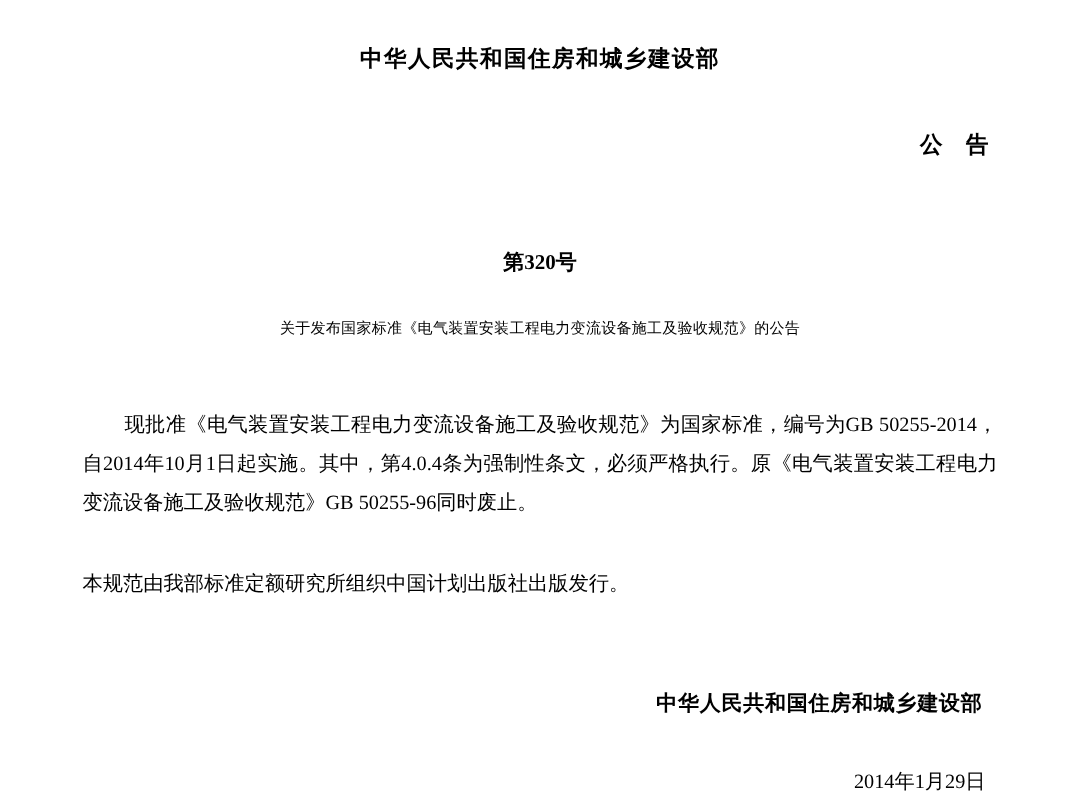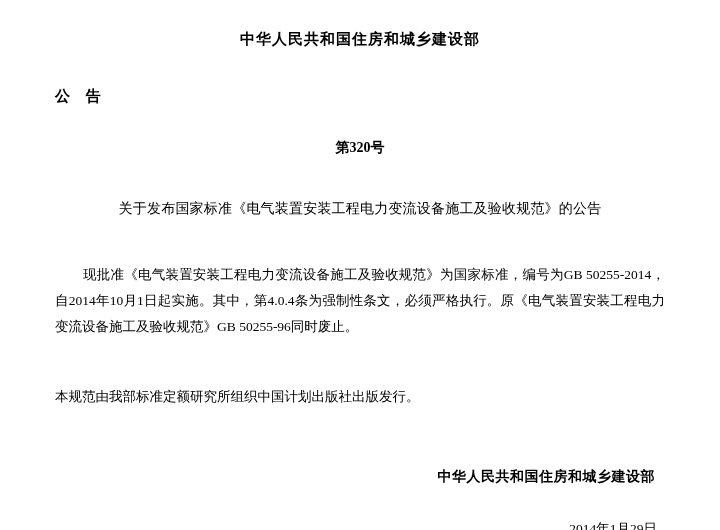--- a/index.html
+++ b/index.html
@@ -25,50 +25,50 @@
     padding: 0 55px;
   }
   .ministry-title {
     text-align: center;
     font-size: 15px;
     font-weight: bold;
     letter-spacing: 1px;
     margin-top: 30px;
   }
   .announcement-word {
-    text-align: left;
+    text-align: right;
     font-size: 15px;
     font-weight: bold;
     letter-spacing: 6px;
     margin-top: 38px;
   }
   .doc-number {
     text-align: center;
     font-size: 14px;
     font-weight: bold;
-    margin-top: 33px;
+    margin-top: 60px;
   }
   .subject-line {
     text-align: center;
-    font-size: 14px;
-    margin-top: 43px;
+    font-size: 10px;
+    margin-top: 28px;
     letter-spacing: 0.2px;
   }
   .para {
     font-size: 13.5px;
     line-height: 26px;
     margin-top: 44px;
     text-align: justify;
     text-justify: inter-ideograph;
   }
   .para.indent {
     text-indent: 28px;
   }
   .para.second {
-    margin-top: 44px;
+    margin-top: 28px;
   }
   .signature {
     font-size: 14px;
     font-weight: bold;
     text-align: right;
     margin-top: 58px;
     padding-right: 10px;
     letter-spacing: 0.5px;
   }
   .date {

